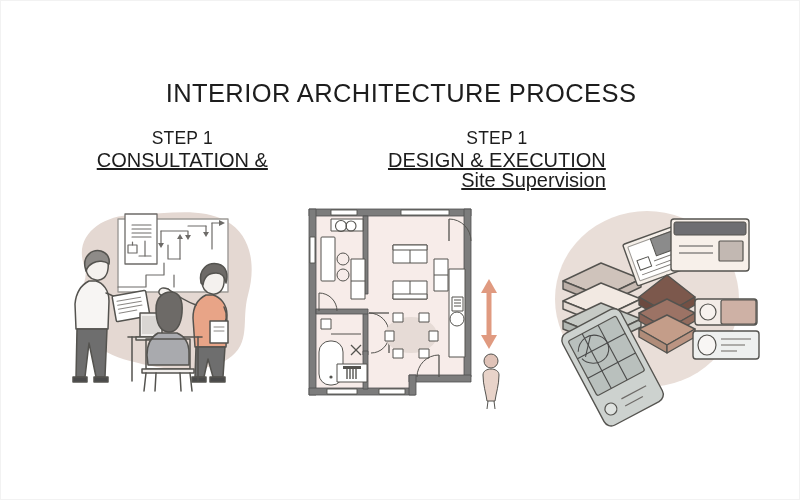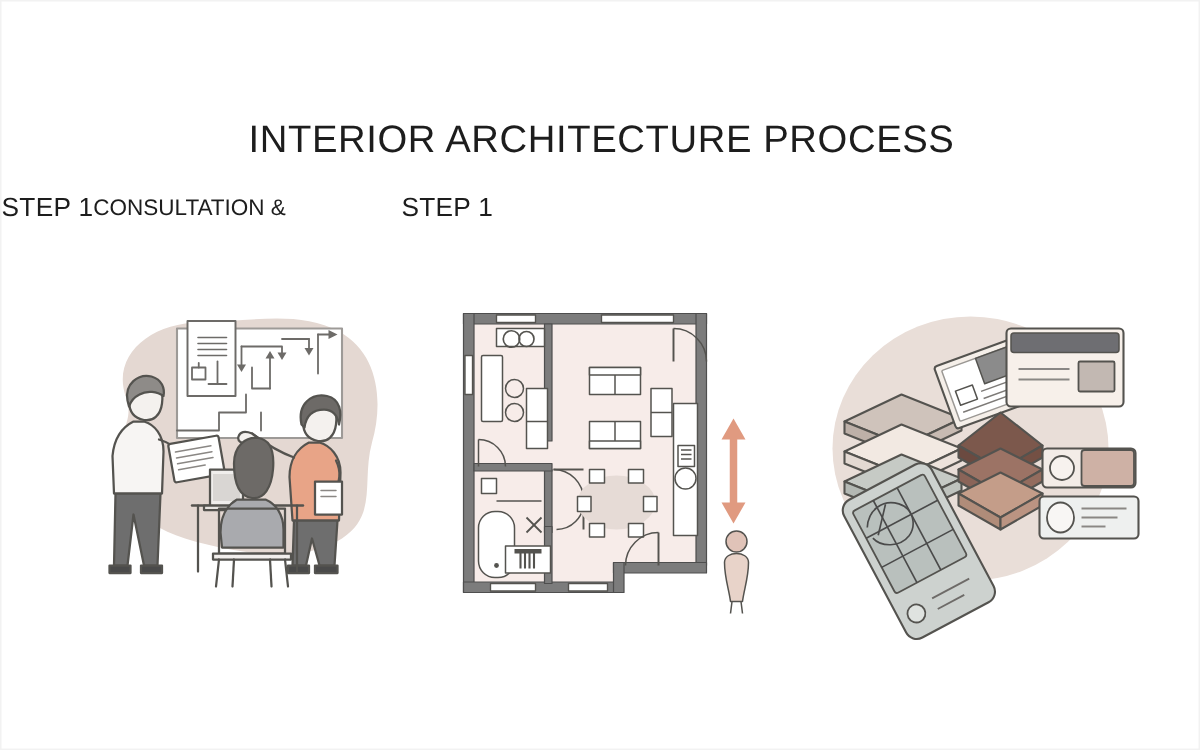--- a/index.html
+++ b/index.html
@@ -38,35 +38,37 @@
   .columns {
     position: absolute;
     top: 126px;
     left: 0;
     width: 800px;
     display: flex;
   }
   .col {
     width: 266.6px;
     display: flex;
-    flex-direction: row;
+    flex-direction: column;
     align-items: center;
+    margin-left: 48px;
   }
   .step-label {
     font-size: 17.5px;
     color: #1d1d1d;
     letter-spacing: 0.2px;
     line-height: 22px;
   }
   .step-desc {
-    font-size: 15px;
+    font-size: 20px;
     color: #1d1d1d;
     line-height: 19.5px;
     text-align: right;
     margin-top: 2px;
+    text-decoration: underline;
   }
   .step-desc div { white-space: nowrap; }
 
   .art {
     position: absolute;
     top: 200px;
     left: 0;
     width: 800px;
     height: 230px;
   }
@@ -88,20 +90,24 @@
     <div class="col">
       <div class="step-label">STEP 1</div>
       <div class="step-desc">
         <div>CONSULTATION &amp;</div>
       </div>
     </div>
 
 
     <div class="col">
       <div class="step-label">STEP 1</div>
+      <div class="step-desc">
+        <div>DESIGN &amp; EXECUTION</div>
+        <div>Site Supervision</div>
+      </div>
     </div>
 
   </div>
 
   <div class="art">
 
     <div class="sc sc1">
     <svg width="215" height="200" viewBox="0 0 215 200">
       <g fill="none" stroke="#54534f" stroke-width="1.5" stroke-linecap="round" stroke-linejoin="round">
 

